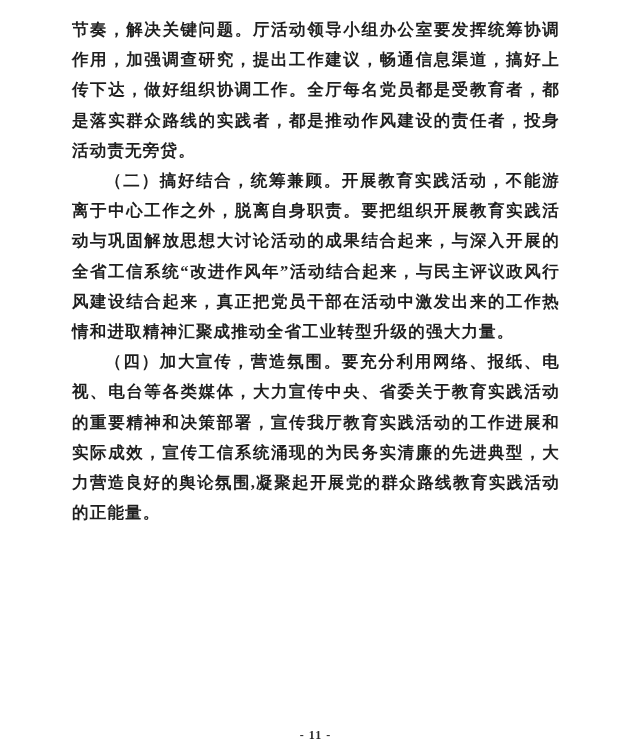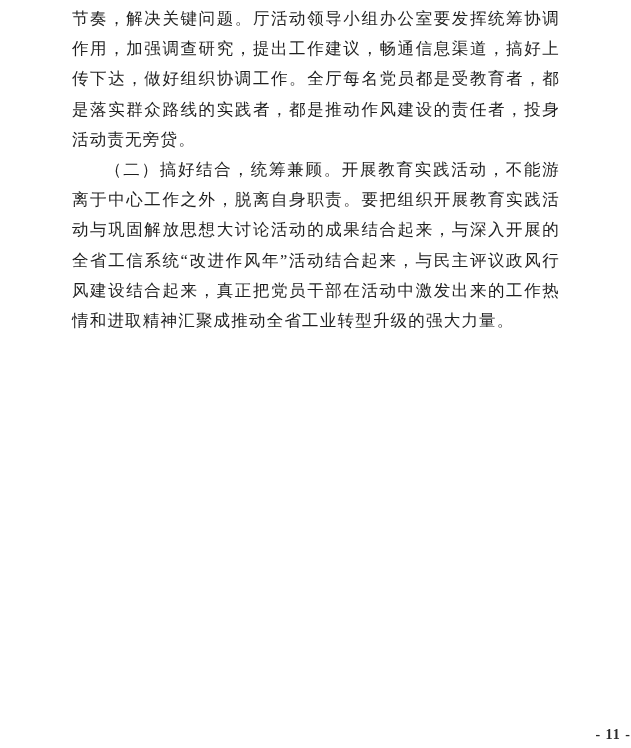--- a/index.html
+++ b/index.html
@@ -11,51 +11,53 @@
     position: relative;
     width: 631px;
     height: 748px;
     background: #ffffff;
     overflow: hidden;
     font-family: "Liberation Serif", "DejaVu Serif", serif;
   }
   .content {
     position: absolute;
     left: 72px;
-    top: 4px;
+    top: 15px;
     width: 488px;
+    font-weight: bold;
   }
   .para {
     margin: 0;
     font-size: 16.5px;
     line-height: 30.2px;
     letter-spacing: 1.2px;
     color: #1f1f1f;
     text-align: justify;
     text-justify: inter-character;
     word-break: break-all;
   }
   .para.indent {
     text-indent: 2em;
   }
   .footer {
     position: absolute;
     left: 0;
     bottom: 5px;
     width: 100%;
-    text-align: right;
-    font-size: 14px;
+    text-align: center;
+    font-size: 12px;
     font-weight: bold;
     letter-spacing: 1px;
     color: #2a2a2a;
     font-family: "Liberation Serif", "DejaVu Serif", serif;
   }
 </style>
 </head>
 <body>
 
 <div class="page">
   <div class="content">
     <p class="para">节奏，解决关键问题。厅活动领导小组办公室要发挥统筹协调作用，加强调查研究，提出工作建议，畅通信息渠道，搞好上传下达，做好组织协调工作。全厅每名党员都是受教育者，都是落实群众路线的实践者，都是推动作风建设的责任者，投身活动责无旁贷。</p>
     <p class="para indent">（二）搞好结合，统筹兼顾。开展教育实践活动，不能游离于中心工作之外，脱离自身职责。要把组织开展教育实践活动与巩固解放思想大讨论活动的成果结合起来，与深入开展的全省工信系统“改进作风年”活动结合起来，与民主评议政风行风建设结合起来，真正把党员干部在活动中激发出来的工作热情和进取精神汇聚成推动全省工业转型升级的强大力量。</p>
+    <p class="para indent">（四）加大宣传，营造氛围。要充分利用网络、报纸、电视、电台等各类媒体，大力宣传中央、省委关于教育实践活动的重要精神和决策部署，宣传我厅教育实践活动的工作进展和实际成效，宣传工信系统涌现的为民务实清廉的先进典型，大力营造良好的舆论氛围,凝聚起开展党的群众路线教育实践活动的正能量。</p>
   </div>
   <div class="footer">- 11 -</div>
 </div>
 
 </body></html>

